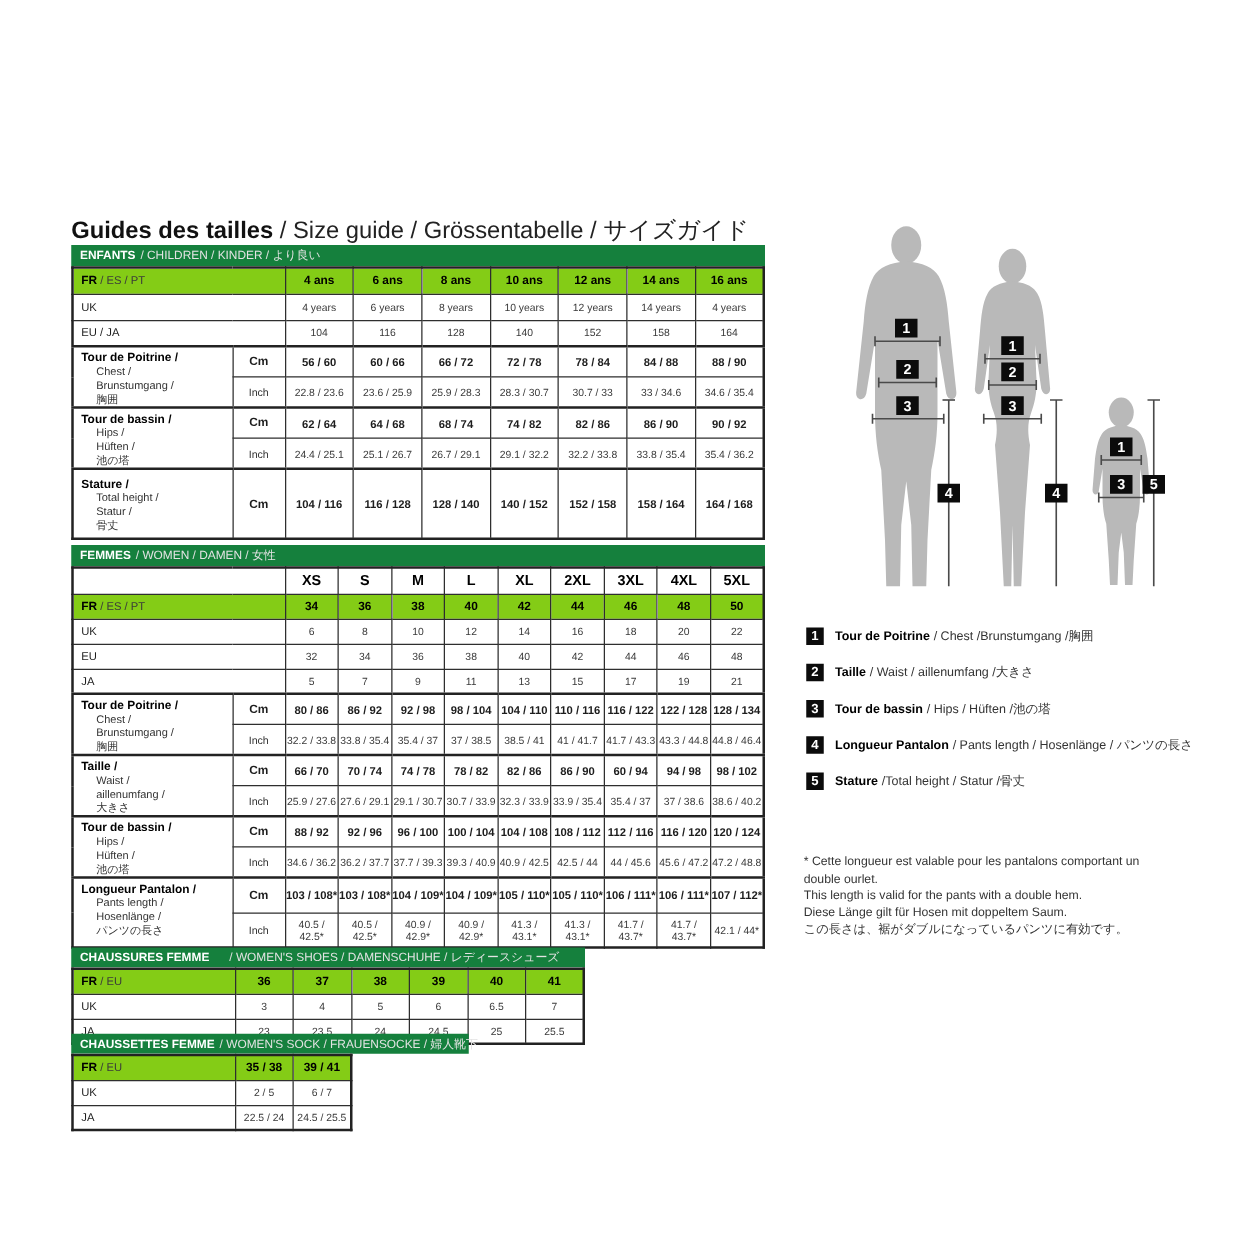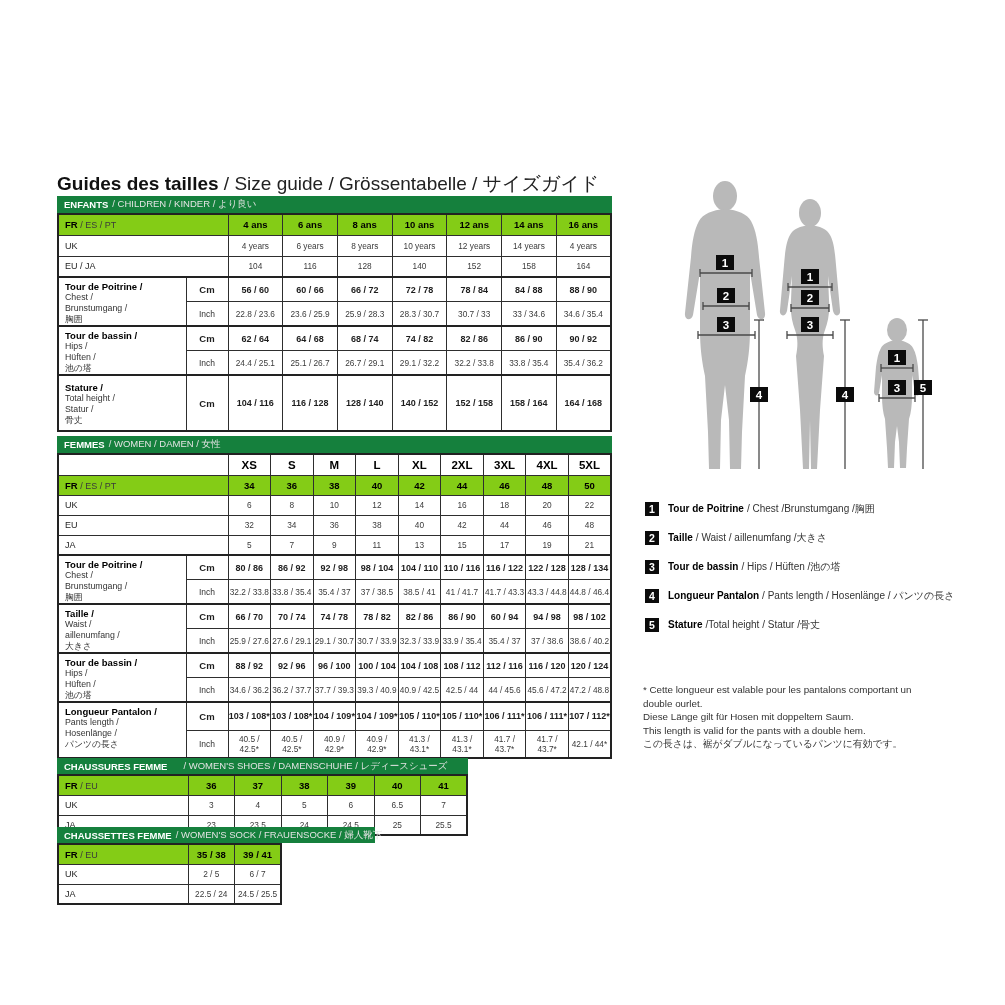--- a/index.html
+++ b/index.html
@@ -17,21 +17,21 @@
   .bar .bmain{font-weight:bold;}
   .bar .brest{color:#e3e3e3;margin-left:4px;font-weight:normal;}
 
   table{border-collapse:collapse;table-layout:fixed;background:#fff;border:2px solid #222;}
   td{border:1px solid #2e2e2e;font-size:9px;text-align:center;vertical-align:middle;
      padding:0;color:#1d1d1d;overflow:hidden;}
   tr.block>td{border-top:2px solid #222;}
   td.lbl{text-align:left;padding-left:6px;}
   td.mlabel{vertical-align:top;padding-top:3px;line-height:11px;}
   .lfr{font-weight:bold;font-size:9.5px;color:#000;}
-  .lsub{font-weight:normal;font-size:8.8px;color:#333;}
+  .lsub{font-weight:normal;font-size:8.8px;color:#333;margin-left:12px;}
   .yellow td{background:#84cc16;}
   .ynum{font-weight:bold;color:#000;font-size:9.5px;}
   .frlbl .lfr{font-weight:bold;}
   .frlbl .lrest{color:#3a3a3a;font-size:9px;}
   .szh{font-weight:bold;font-size:11.5px;color:#000;}
   .num{font-weight:bold;font-size:9px;}
   .sm{font-weight:normal;font-size:8.3px;color:#3a3a3a;}
   .unitcm{font-weight:bold;font-size:9.5px;}
   .unitin{font-weight:normal;font-size:8.5px;color:#333;}
   tr.r{height:20px;} tr.r21{height:21px;} tr.sub{height:24px;} tr.sub2{height:28px;}
@@ -540,16 +540,16 @@
   </div>
   <div class="litem">
     <span class="lnum">5</span>
     <span class="ltxt"><span class="lmain">Stature</span><span>/Total height  / Statur /骨丈</span></span>
   </div>
 </div>
 
 <div class="abs footnote">
   <div>* Cette longueur est valable pour les pantalons comportant un</div>
   <div>double ourlet.</div>
+  <div>This length is valid for the pants with a double hem.</div>
   <div>Diese Länge gilt für Hosen mit doppeltem Saum.</div>
-  <div>This length is valid for the pants with a double hem.</div>
   <div>この長さは、裾がダブルになっているパンツに有効です。</div>
 </div>
 
 </body></html>

